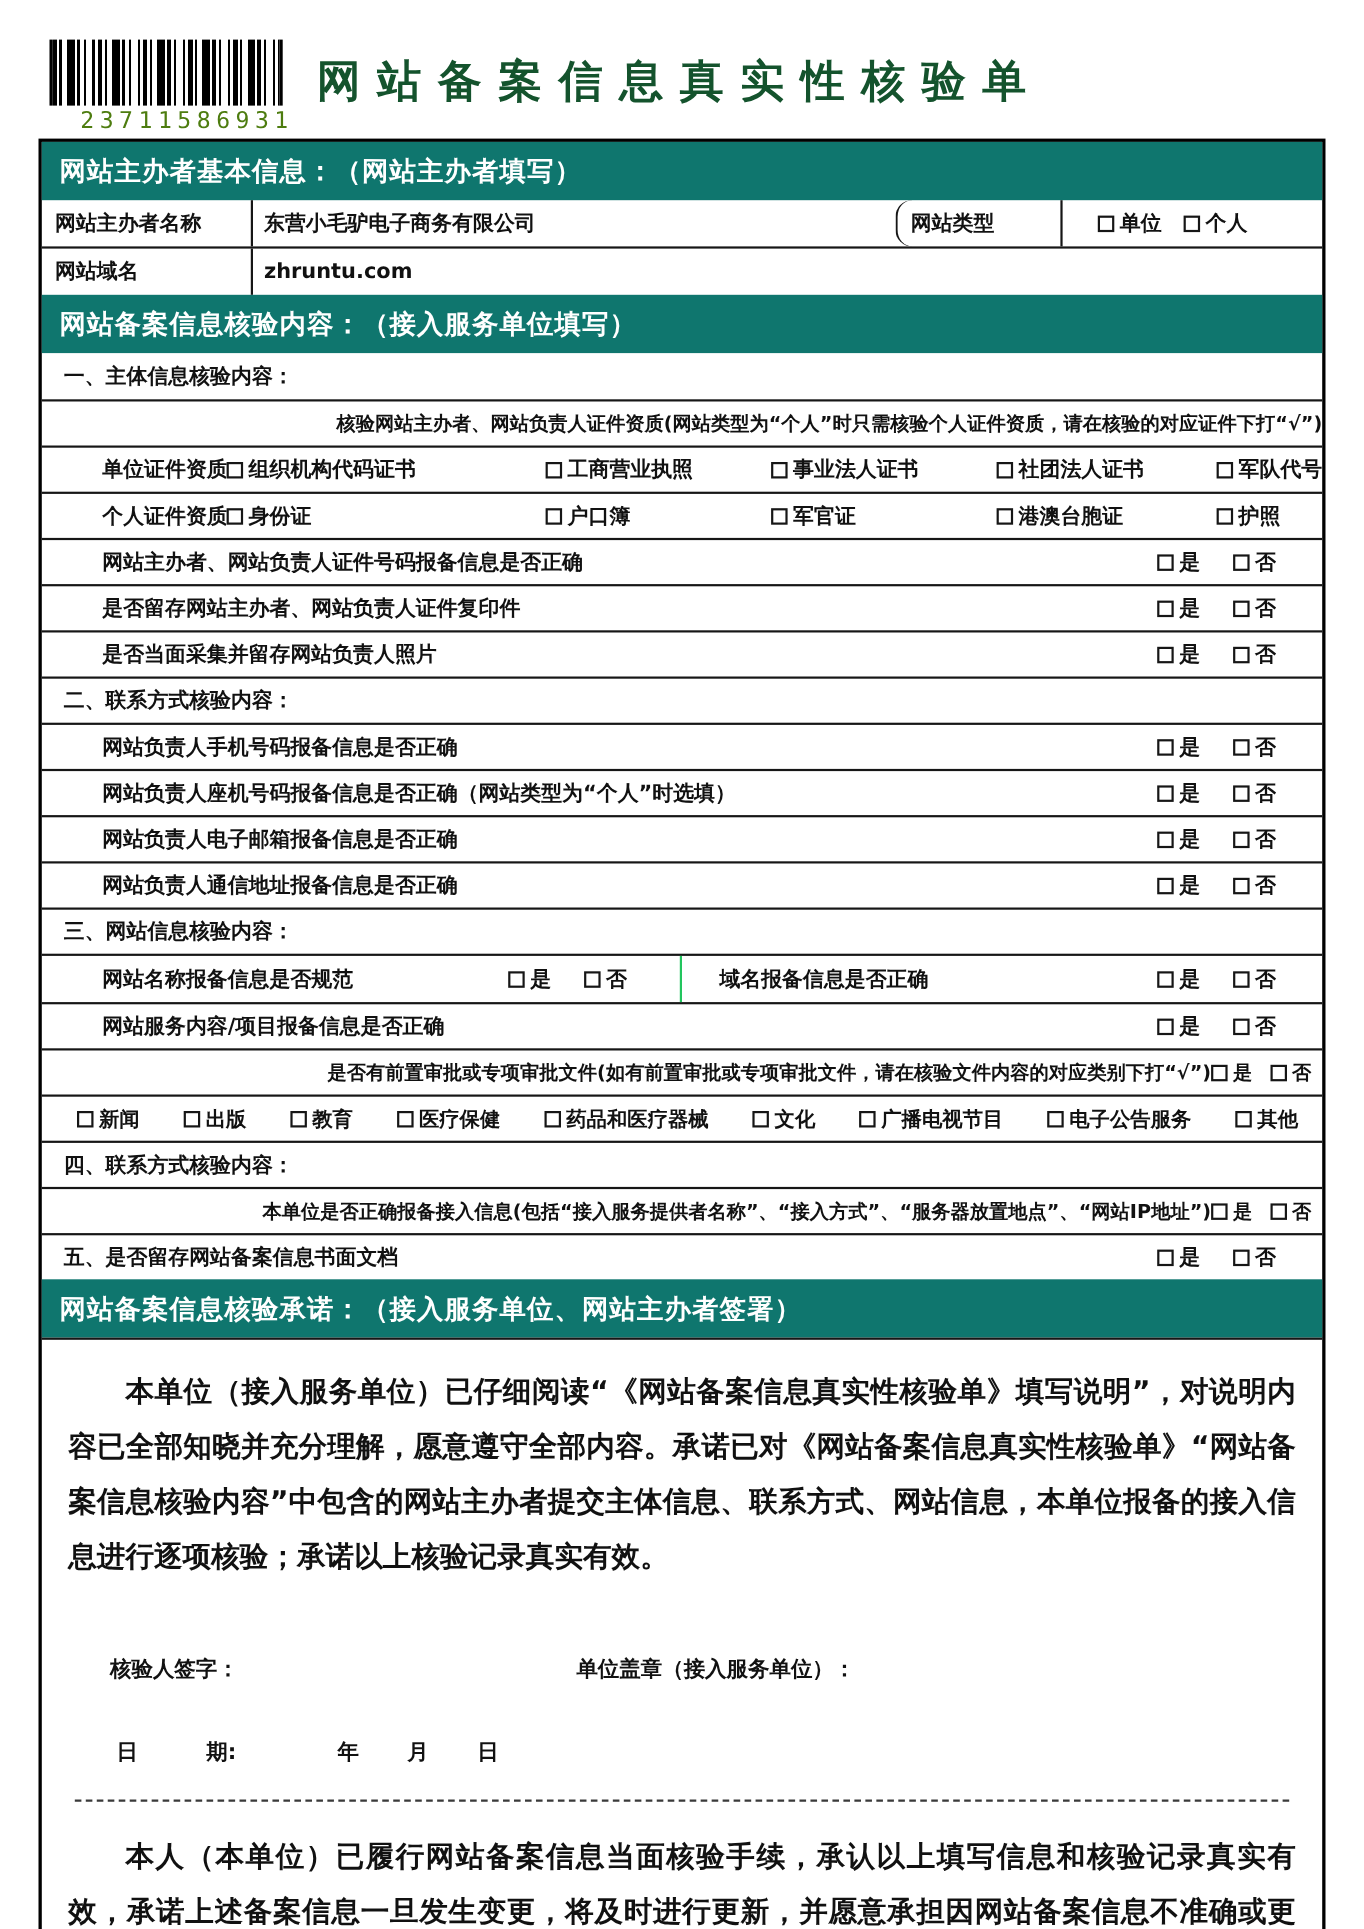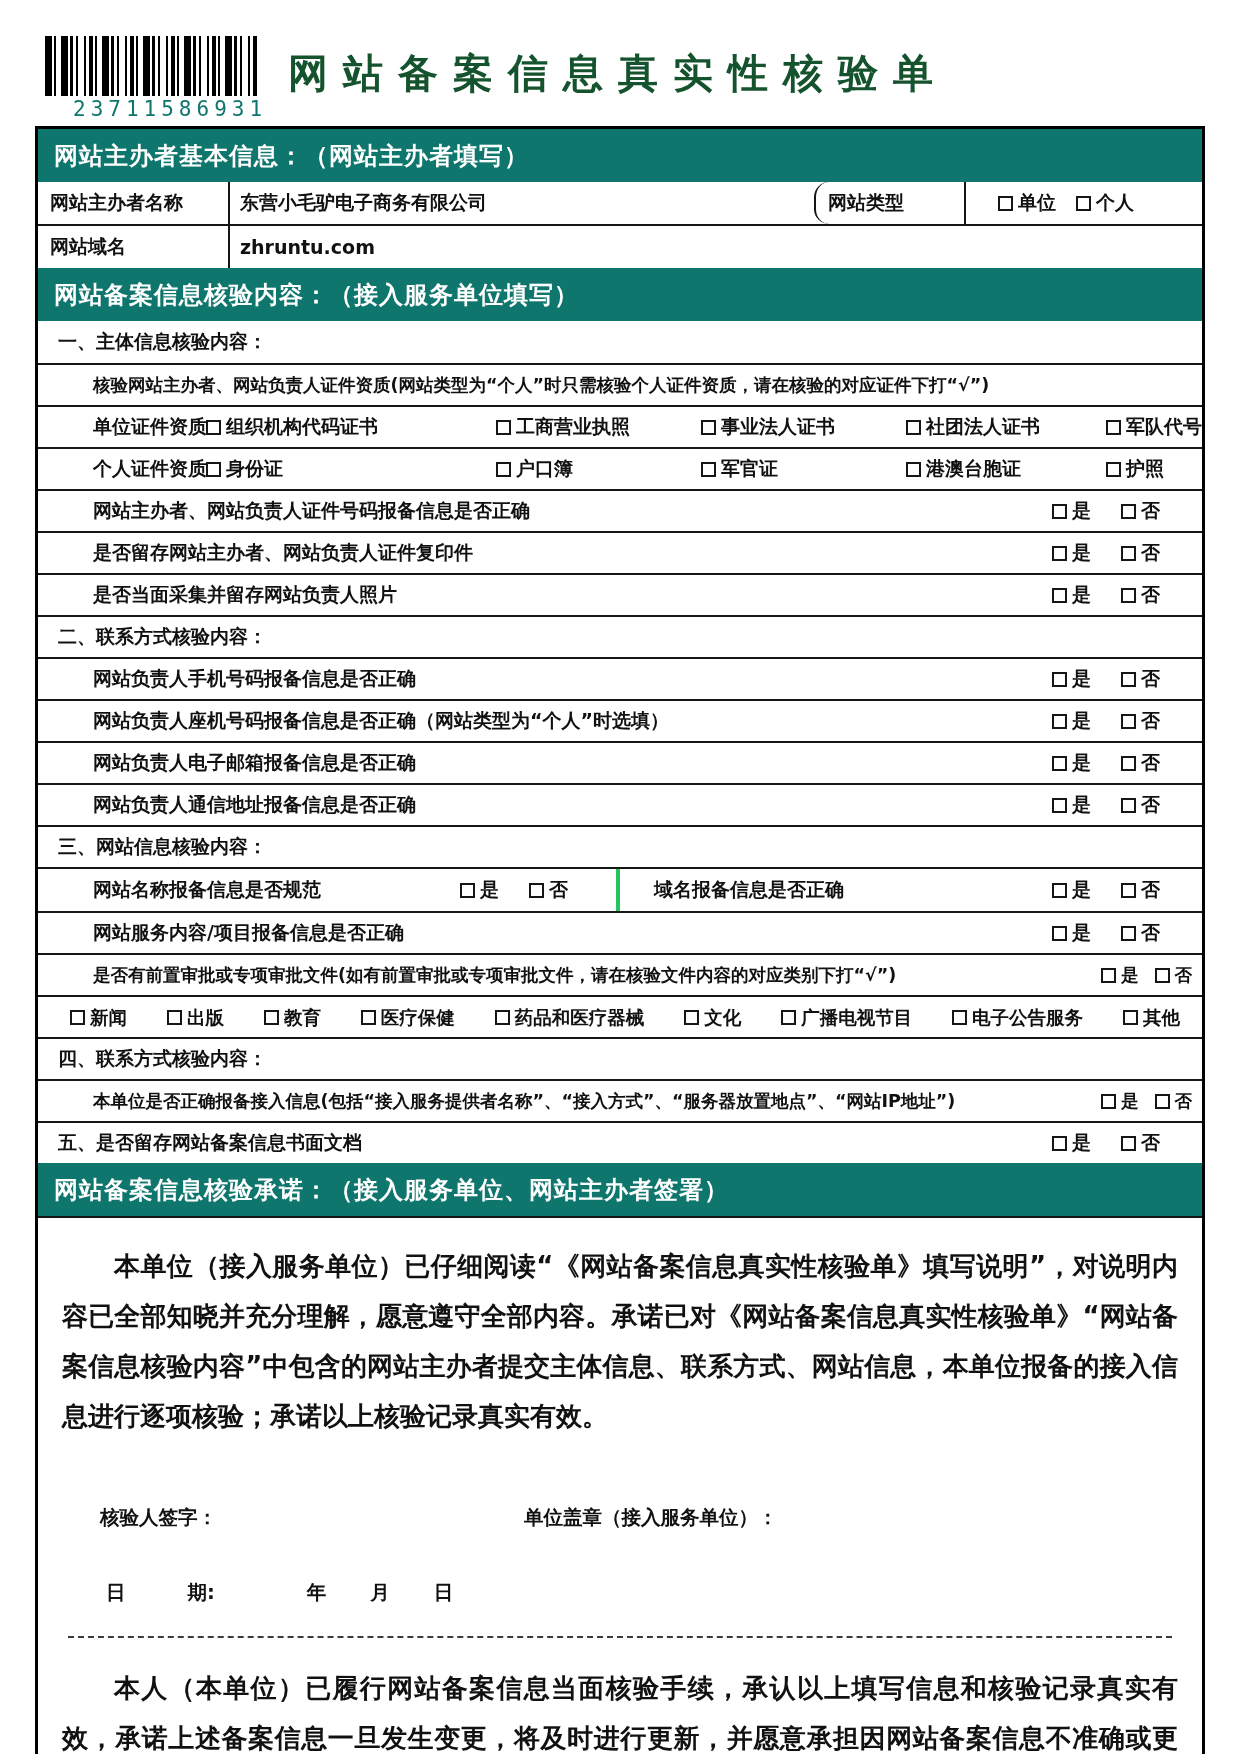--- a/index.html
+++ b/index.html
@@ -22,38 +22,38 @@
         #000 0 4px,  #fff 4px 6px,
         #000 6px 8px, #fff 8px 13px,
         #000 13px 20px, #fff 20px 22px,
         #000 22px 25px, #fff 25px 28px,
         #000 28px 30px, #fff 30px 36px,
         #000 36px 38px, #fff 38px 41px);
     border-left:3px solid #000; border-right:3px solid #000;
   }
   .barcode-num {
     font-family:"DejaVu Sans Mono","Liberation Mono",monospace;
-    font-size:21px; letter-spacing:5px; margin-top:1px; padding-left:28px; color:#0f766e;
+    font-size:21px; letter-spacing:5px; margin-top:1px; padding-left:28px; color:#4d7c0f;
   }
   .doc-title {
     flex:1; text-align:left; padding-left:28px; padding-top:10px;
     font-size:40px; font-weight:bold; letter-spacing:15px; color:#14532d; white-space:nowrap;
   }
 
   
   .form { margin:0 35px; border:3px solid #000; background:#fff; }
   .bar {
     background:#0f766e; color:#fff; height:53px;
     display:flex; align-items:center;
     font-size:24px; font-weight:bold; padding-left:16px; letter-spacing:1px;
   }
   .frow { display:flex; align-items:center; min-height:42px; border-top:2px solid #161616; font-size:19px; font-weight:bold; }
   .frow:first-child { border-top:none; }
   .bar + .frow { border-top:none; }
-  .frow.note  { font-size:17.5px; }
+  .frow.note  { font-size:17.5px;text-align:right; }
 
   .cell { display:flex; align-items:center; height:100%; min-height:42px; }
   .vline { border-left:2px solid #161616; }
 
   .lbl-cell   { width:190px; padding-left:12px; flex:0 0 190px; }
   .grow       { flex:1; padding-left:10px; }
   .type-cell  { width:150px; flex:0 0 150px; padding-left:12px;border-radius:15px; }
   .opt-cell   { width:238px; flex:0 0 238px; padding-left:32px; gap:20px; }
 
   .indent1 { padding-left:20px; }   
@@ -70,21 +70,21 @@
   .cert-row { display:flex; align-items:center; }
   .cert-label { width:168px; flex:0 0 168px; padding-left:55px; white-space:nowrap; }
   .cert-c1 { width:290px; flex:0 0 290px; }
   .cert-c2 { width:205px; flex:0 0 205px; }
   .cert-c3 { width:205px; flex:0 0 205px; }
   .cert-c4 { width:200px; flex:0 0 200px; }
   .cert-c5 { width:160px; flex:0 0 160px; }
 
   .cat-row { display:flex; align-items:center; justify-content:space-between; padding:0 22px 0 32px; font-size:18.5px; }
 
-  .split-left  { flex:0 0 50%; border-right:4px solid #22c55e;justify-content:space-between; }
+  .split-left  { flex:0 0 50%; border-right:2px solid #22c55e;justify-content:space-between; }
   .split-left .yn-group { padding-right:48px; }
   .split-right { flex:1; }
   .split-right .q { padding-left:34px; }
 
   
   .promise { padding:24px 24px 42px 24px; min-height:500px; font-weight:bold; }
   .promise p { font-size:26px; line-height:1.92; text-indent:2em; text-align:justify; }
   .sig-row { display:flex; margin-top:62px; font-size:19.5px; }
   .sig-left  { width:462px; flex:0 0 462px; padding-left:38px; }
   .sig-right { flex:1; }

